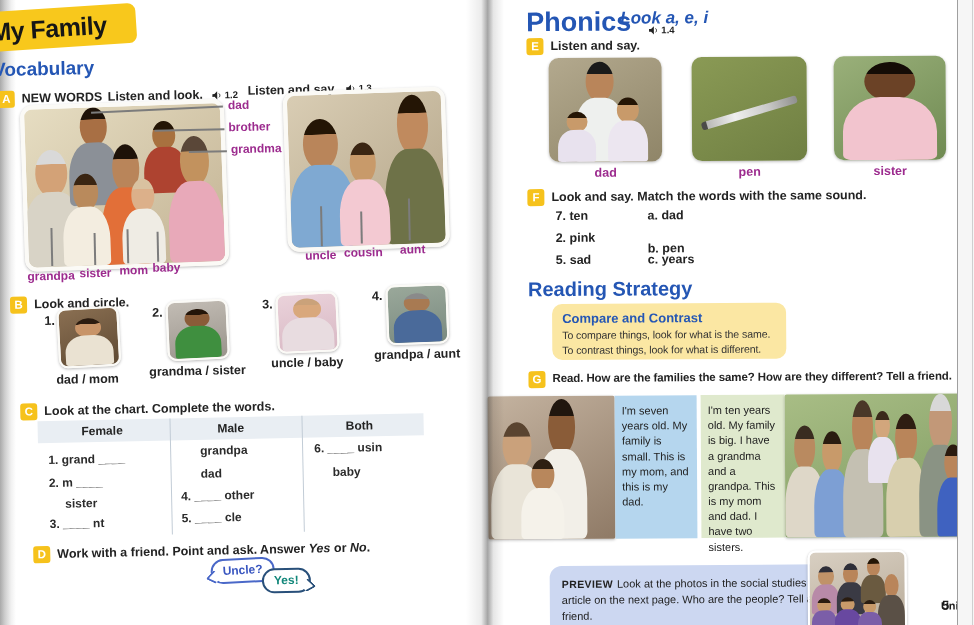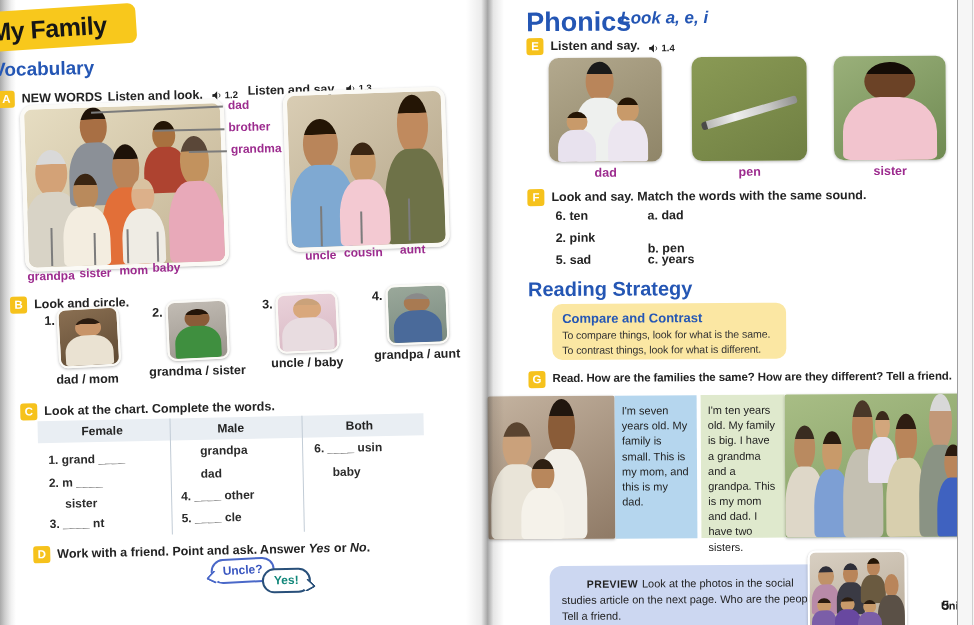--- a/index.html
+++ b/index.html
@@ -55,21 +55,21 @@
 
   
   .stratbox{position:absolute;left:552px;top:303px;width:234px;height:56px;border-radius:10px;background:var(--strategy-bg,#fbe7a3);padding:7px 10px;box-sizing:border-box;}
   .stratbox .t{color:var(--heading-blue,#2456b4);font-weight:800;font-size:13px;margin-bottom:2px;}
   .stratbox .l{font-size:10.6px;font-weight:500;color:#333;line-height:1.42;white-space:nowrap;letter-spacing:-0.1px;}
   .passage{position:absolute;top:395px;height:143px;box-sizing:border-box;padding:8px 7px;font-size:11px;line-height:1.38;color:#222;font-weight:500;}
   .pblue{left:614px;width:82px;background:var(--passage-blue-bg,#b5d6ee);}
   .pgreen{left:700px;width:84px;background:var(--passage-green-bg,#dfe9cd);}
   .preview{position:absolute;left:548px;top:565px;width:286px;height:70px;border-radius:12px;background:var(--preview-bg,#ccd7f1);
     padding:11px 12px;box-sizing:border-box;font-size:11px;line-height:1.45;color:#222;}
-  .preview b{font-size:10.5px;letter-spacing:.4px;margin-right:4px;margin-left:25px;}
+  .preview b{font-size:10.5px;letter-spacing:.4px;margin-right:4px;}
   .preview .txt{font-weight:500;}
   .footer{position:absolute;top:601px;font-weight:700;color:#1c1c1c;white-space:nowrap;}
 
   .banner{position:absolute;left:-18px;top:4px;width:160px;height:40px;border-radius:8px;background:var(--banner-yellow,#f8c81c);
     transform:rotate(-2.5deg);z-index:3;display:flex;align-items:center;padding-left:14px;box-sizing:border-box;}
   .banner span{font-size:25px;font-weight:800;color:#161616;letter-spacing:-0.5px;}
   .num{position:absolute;font-size:12.5px;font-weight:600;color:#232323;}
   .choice{position:absolute;font-size:12.5px;font-weight:600;color:#232323;text-align:center;white-space:nowrap;}
   i.it{font-style:italic;}
 </style>
@@ -201,21 +201,21 @@
     <div class="bub bub2" style="left:256px;top:569px;">Yes!</div>
   </div>
 
   <div class="rpage">
 
     <div class="heading" style="left:528px;top:6px;font-size:27px;">Phonics</div>
     <div class="heading" style="left:622px;top:8px;font-size:17px;font-weight:600;font-style:italic;">Look a, e, i</div>
 
     <div class="badge" style="left:528px;top:37px;">E</div>
     <div class="inst" style="left:552px;top:38px;">Listen and say.</div>
-    <span class="audio" style="left:650px;top:42px;align-items:flex-end;">
+    <span class="audio" style="left:650px;top:24px;align-items:flex-end;">
       <svg width="11" height="10" viewBox="0 0 16 14">
           <path d="M1 5h3l4-4v12l-4-4H1z" fill="#222"></path>
           <path d="M10.5 4.2a3.6 3.6 0 010 5.6" stroke="#222" fill="none" stroke-width="1.4"></path>
         </svg>
       <span>1.4</span>
     </span>
 
     <div class="photo" style="left:550px;top:57px;width:113px;height:104px;border-radius:10px;background:linear-gradient(150deg,#b3a98e,#8f8568);">
       <i class="p" style="left:22%;top:4%;width:46%;height:96%;--s:#b9855a;--c:#eef0ee;--hc:#1a1a1a"></i>
       <i class="p" style="left:8%;top:52%;width:34%;height:48%;--s:#c89a6a;--c:#e8e2ee;--hc:#241505"></i>
@@ -226,21 +226,21 @@
     </div>
     <div class="photo" style="left:835px;top:57px;width:112px;height:104px;border-radius:10px;background:linear-gradient(150deg,#9ab07a,#6f8a52);">
       <i class="p" style="left:8%;top:6%;width:84%;height:94%;--s:#6b4226;--c:#f2c4ce;--hc:#140c06"></i>
     </div>
     <div class="plabel" style="left:550px;width:113px;top:165px;text-align:center;font-size:12.5px;">dad</div>
     <div class="plabel" style="left:693px;width:115px;top:165px;text-align:center;font-size:12.5px;">pen</div>
     <div class="plabel" style="left:835px;width:112px;top:165px;text-align:center;font-size:12.5px;">sister</div>
 
     <div class="badge" style="left:528px;top:188px;">F</div>
     <div class="inst" style="left:552px;top:189px;">Look and say. Match the words with the same sound.</div>
-    <div class="inst" style="left:556px;top:208px;">6.  ten</div>
+    <div class="inst" style="left:556px;top:208px;">7.  ten</div>
     <div class="inst" style="left:556px;top:230px;">2. pink</div>
     <div class="inst" style="left:556px;top:252px;">5. sad</div>
     <div class="inst" style="left:648px;top:208px;">a.  dad</div>
     <div class="inst" style="left:648px;top:230px;margin-top:11px;">b.  pen</div>
     <div class="inst" style="left:648px;top:252px;">c.  years</div>
 
     <div class="heading" style="left:528px;top:277px;font-size:20px;">Reading Strategy</div>
 
     <div class="stratbox">
       <div class="t">Compare and Contrast</div>

